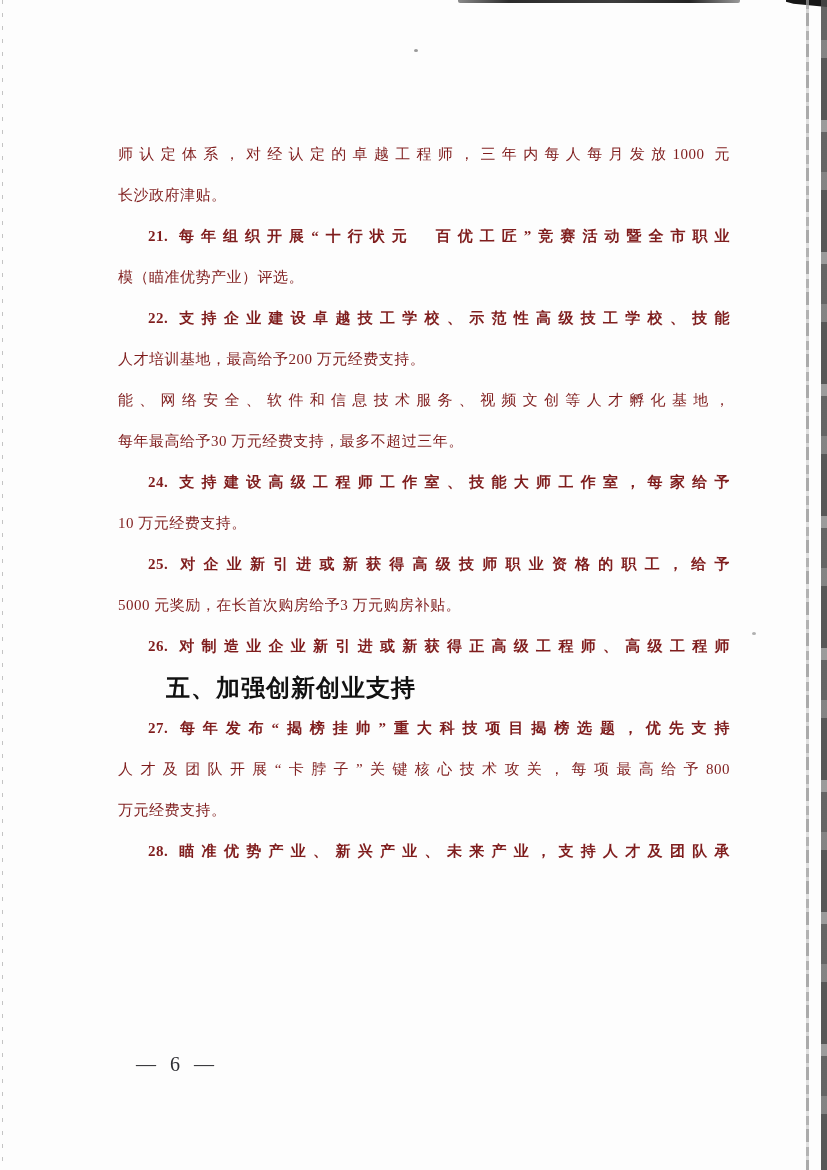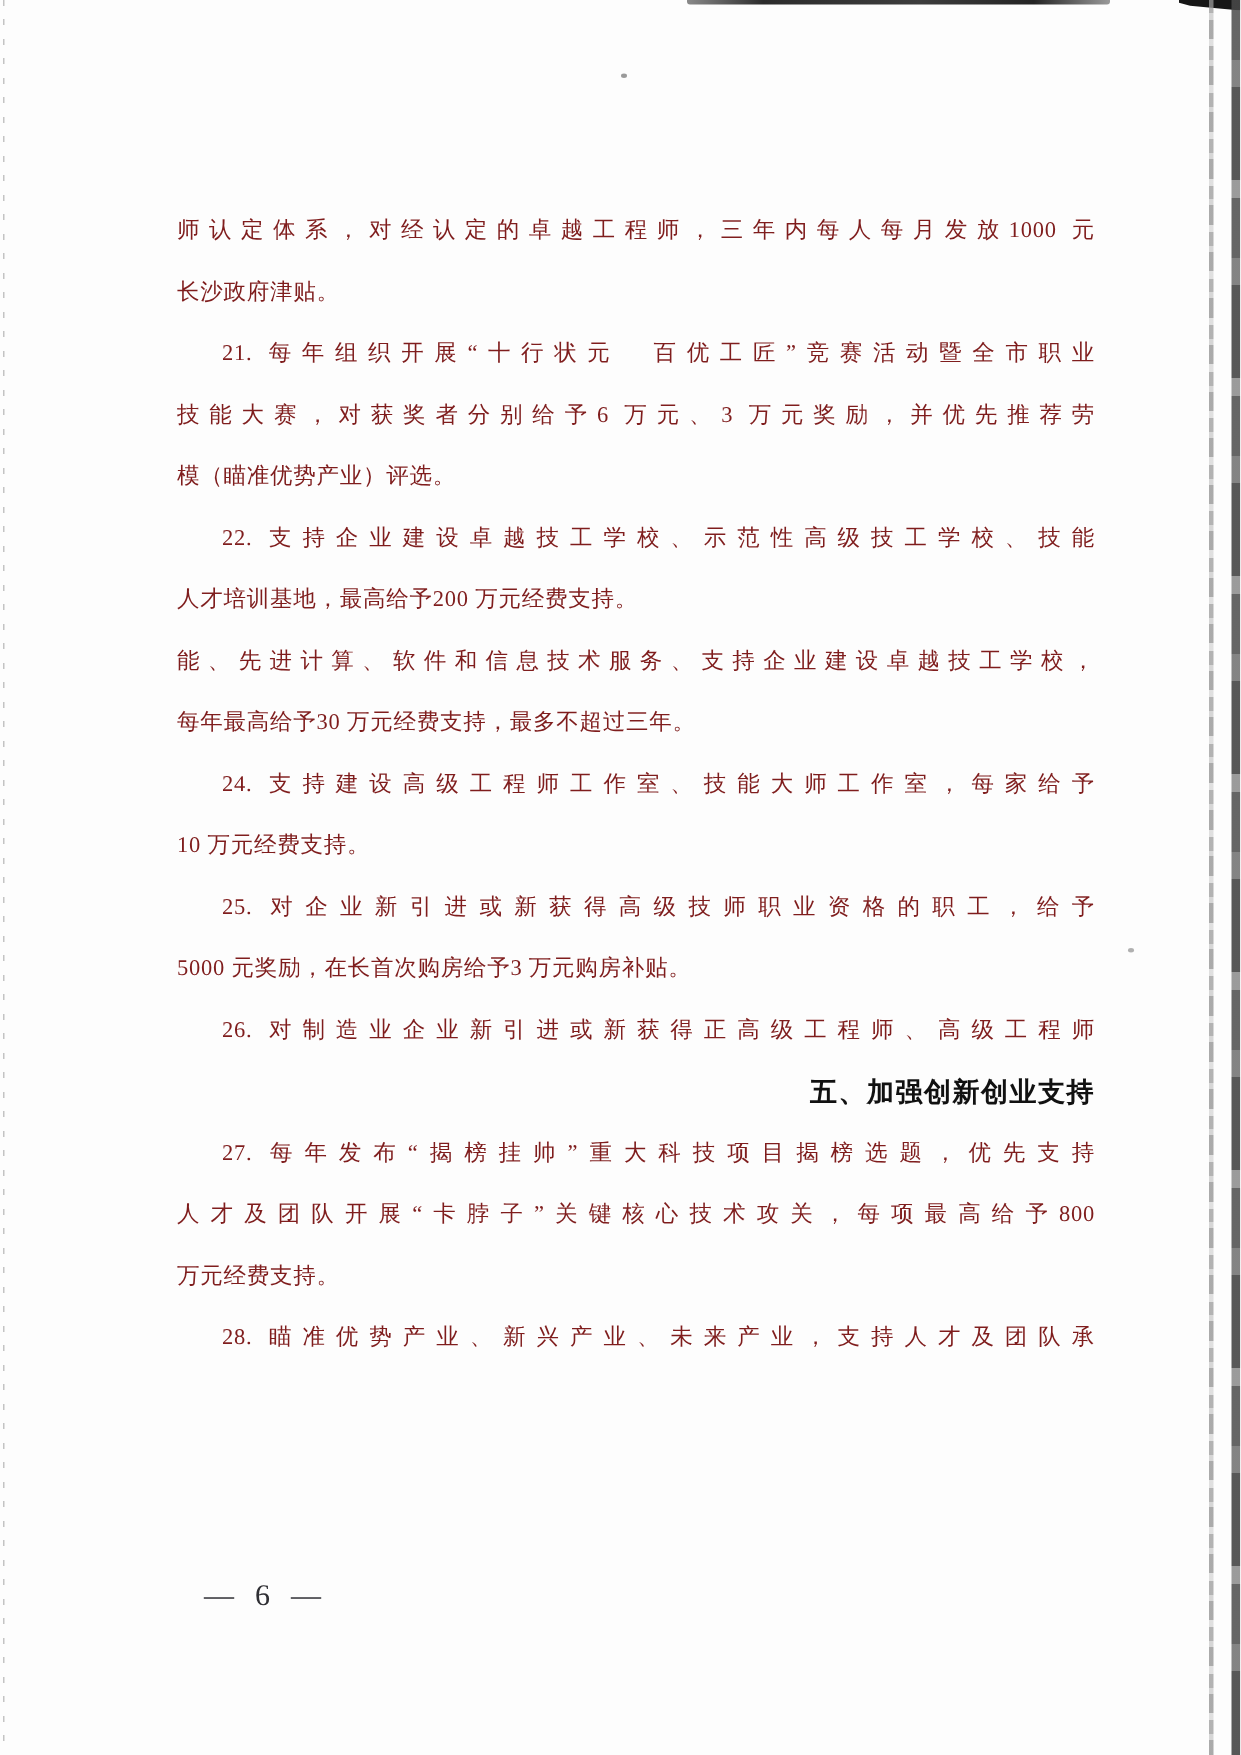--- a/index.html
+++ b/index.html
@@ -29,28 +29,28 @@
     white-space: nowrap;
     letter-spacing: 0.5px;
   }
   .just {
     white-space: normal;
     text-align: justify;
     text-align-last: justify;
   }
   .indent {
     text-indent: 2em;
+    font-weight: bold;
   }
   .heading {
     font-family: "Liberation Sans", "DejaVu Sans", sans-serif;
     font-weight: bold;
-    font-size: 18px;
+    font-size: 24px;
     color: #111111;
     letter-spacing: 1px;
-    text-align: right;
   }
   .page-number {
     position: absolute;
     left: 136px;
     top: 1053px;
     font-size: 20px;
     color: #2f2f34;
     word-spacing: 7px;
     letter-spacing: 1px;
   }
@@ -89,25 +89,24 @@
 </style>
 </head>
 <body>
 
 <div class="page">
 
   <div class="content">
     <div class="line just">师认定体系，对经认定的卓越工程师，三年内每人每月发放1000 元</div>
     <div class="line">长沙政府津贴。</div>
     <div class="line indent just">21. 每年组织开展“十行状元　百优工匠”竞赛活动暨全市职业</div>
-    <div class="line just">技能大赛，对获奖者分别给予6 万元、3 万元奖励，并优先推荐劳</div>
     <div class="line">模（瞄准优势产业）评选。</div>
     <div class="line indent just">22. 支持企业建设卓越技工学校、示范性高级技工学校、技能</div>
     <div class="line">人才培训基地，最高给予200 万元经费支持。</div>
-    <div class="line just">能、先进计算、软件和信息技术服务、支持企业建设卓越技工学校，</div>
+    <div class="line just">能、网络安全、软件和信息技术服务、视频文创等人才孵化基地，</div>
     <div class="line">每年最高给予30 万元经费支持，最多不超过三年。</div>
     <div class="line indent just">24. 支持建设高级工程师工作室、技能大师工作室，每家给予</div>
     <div class="line">10 万元经费支持。</div>
     <div class="line indent just">25. 对企业新引进或新获得高级技师职业资格的职工，给予</div>
     <div class="line">5000 元奖励，在长首次购房给予3 万元购房补贴。</div>
     <div class="line indent just">26. 对制造业企业新引进或新获得正高级工程师、高级工程师</div>
     <div class="line heading indent">五、加强创新创业支持</div>
     <div class="line indent just">27. 每年发布“揭榜挂帅”重大科技项目揭榜选题，优先支持</div>
     <div class="line just">人才及团队开展“卡脖子”关键核心技术攻关，每项最高给予800</div>
     <div class="line">万元经费支持。</div>

